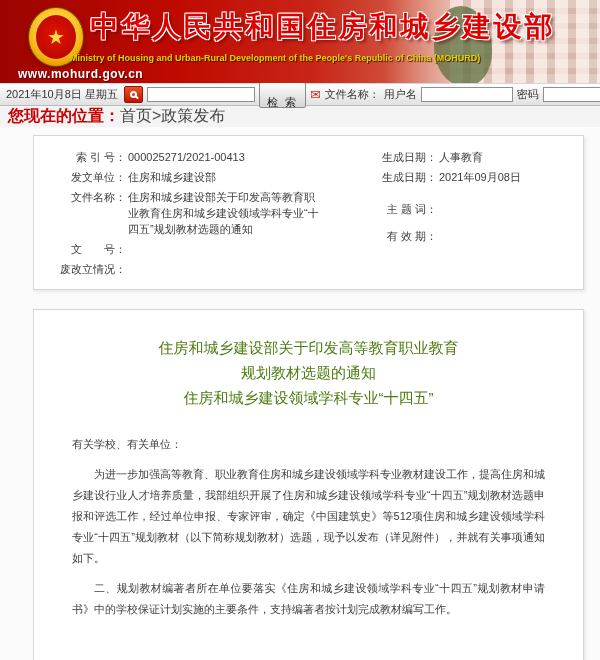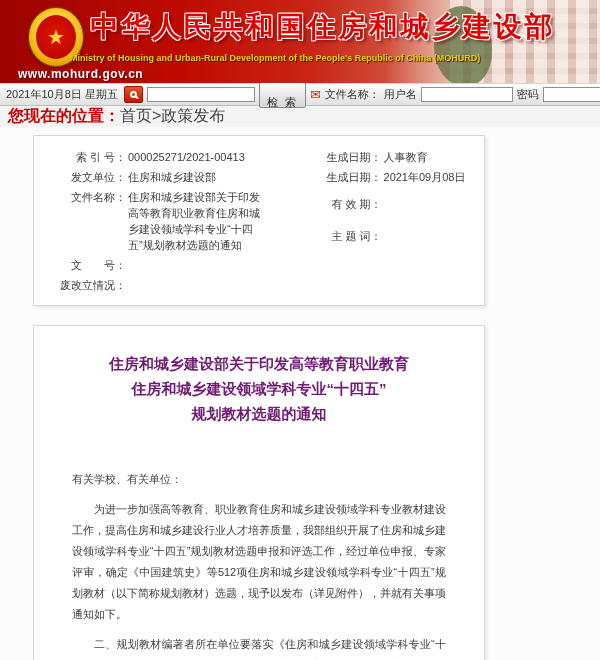--- a/index.html
+++ b/index.html
@@ -49,35 +49,35 @@
     background:linear-gradient(#fdfdfd,#d6d6d6); border:1px solid #8a8a8a; border-radius:2px; letter-spacing:2px; }
   .envelope { color:#d42f1e; font-size:13px; line-height:1; }
 
   
   .breadcrumb { height:21px; display:flex; align-items:center; padding:0 8px;
     background:#f4f4f4; font-size:16px; }
   .bc-label { color:#cc0000; font-weight:bold; }
   .bc-path { color:#444; cursor:pointer; }
 
   
-  .panel { width:452px; margin-left:33px; background:#fff; border:1px solid #d6d6d6;
+  .panel { width:551px; margin-left:33px; background:#fff; border:1px solid #d6d6d6;
     box-shadow:2px 2px 3px rgba(0,0,0,.08);gap:36px; }
 
   .meta-box { margin-top:8px; padding:13px 10px 8px 12px; display:flex; font-size:11px; color:#3c3c3c; }
   .meta-col.left { width:56%; }
   .meta-col.right { width:44%; }
   .meta-row { display:flex; line-height:16px; margin-bottom:4px; }
   .meta-label { width:80px; flex:none; text-align:right; white-space:pre; }
   .meta-value { flex:1; padding-left:2px; }
   .meta-row.gap-sm { margin-top:11px; }
   .meta-row.gap-lg { margin-top:16px; }
 
   .article-box { margin-top:19px; padding:25px 38px 40px; min-height:400px; }
-  .article-title { text-align:center; font-size:15px; font-weight:bold; color:#701a75; line-height:25px; }
-  .salutation { margin-top:43px; font-size:11px; color:#3d3d3d; line-height:21px; }
+  .article-title { text-align:center; font-size:15px; font-weight:normal; color:#4d7c0f; line-height:25px; }
+  .salutation { margin-top:24px; font-size:11px; color:#3d3d3d; line-height:21px; }
   .para { font-size:11px; color:#3d3d3d; line-height:21px; text-indent:2em; margin-top:9px; text-align:justify; }
 </style>
 </head>
 <body>
 
 <div class="banner">
   <div class="banner-photo"></div>
   <div class="banner-windows"></div>
   <div class="banner-tree"></div>
   <div class="emblem-wrap">
@@ -135,34 +135,34 @@
   </div>
   <div class="meta-col right">
     <div class="meta-row">
       <span class="meta-label">生成日期：</span>
       <span class="meta-value">人事教育</span>
     </div>
     <div class="meta-row">
       <span class="meta-label">生成日期：</span>
       <span class="meta-value">2021年09月08日</span>
     </div>
+    <div class="meta-row gap-lg">
+      <span class="meta-label">主 题 词：</span>
+      <span class="meta-value"></span>
+    </div>
     <div class="meta-row gap-sm">
       <span class="meta-label">有 效 期：</span>
-      <span class="meta-value"></span>
-    </div>
-    <div class="meta-row gap-lg">
-      <span class="meta-label">主 题 词：</span>
       <span class="meta-value"></span>
     </div>
   </div>
 </div>
 
 <div class="panel article-box">
   <div class="article-title">
     <div>住房和城乡建设部关于印发高等教育职业教育</div>
+    <div>规划教材选题的通知</div>
     <div>住房和城乡建设领域学科专业“十四五”</div>
-    <div>规划教材选题的通知</div>
   </div>
   <p class="salutation">有关学校、有关单位：</p>
   <p class="para">为进一步加强高等教育、职业教育住房和城乡建设领域学科专业教材建设工作，提高住房和城乡建设行业人才培养质量，我部组织开展了住房和城乡建设领域学科专业“十四五”规划教材选题申报和评选工作，经过单位申报、专家评审，确定《中国建筑史》等512项住房和城乡建设领域学科专业“十四五”规划教材（以下简称规划教材）选题，现予以发布（详见附件），并就有关事项通知如下。</p>
   <p class="para">二、规划教材编著者所在单位要落实《住房和城乡建设领域学科专业“十四五”规划教材申请书》中的学校保证计划实施的主要条件，支持编著者按计划完成教材编写工作。</p>
 
 </div>
 
 </body></html>

